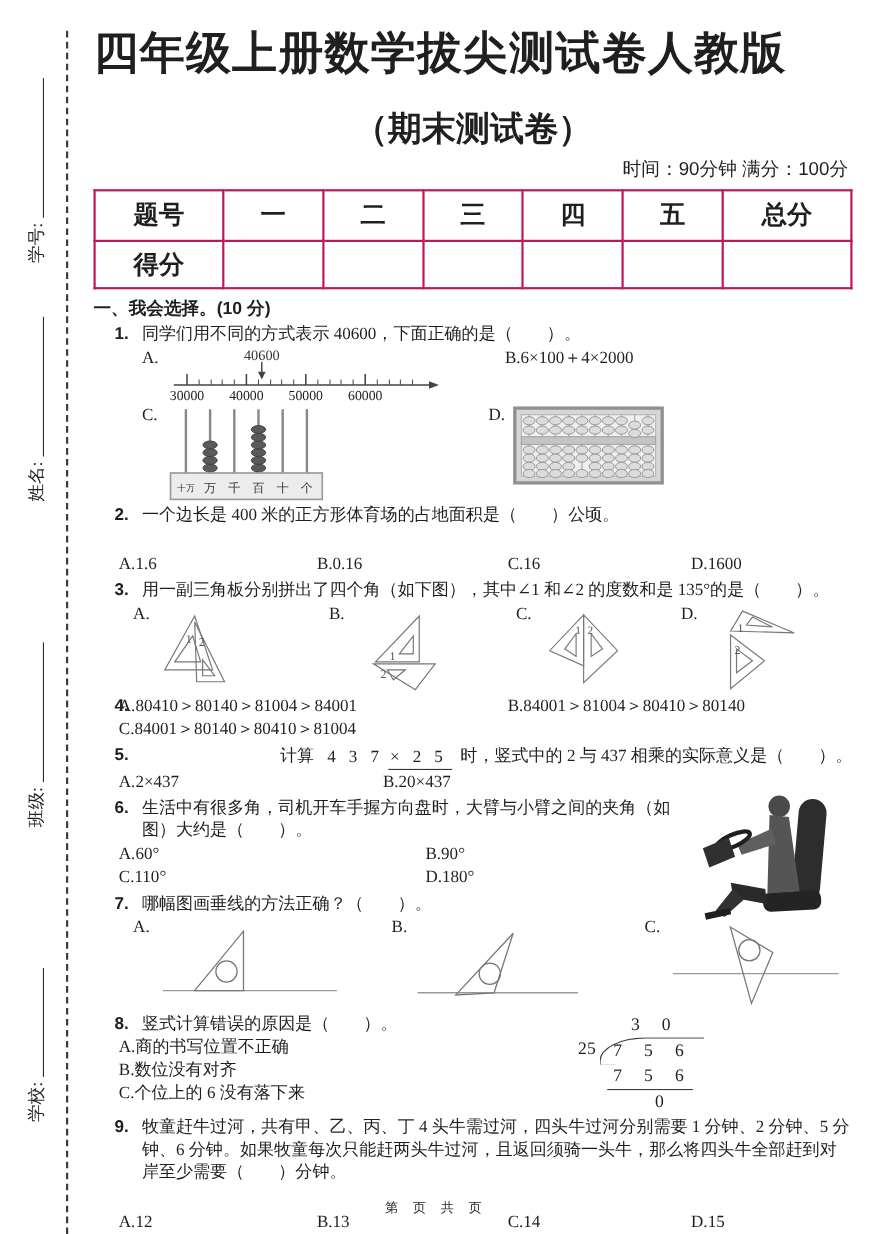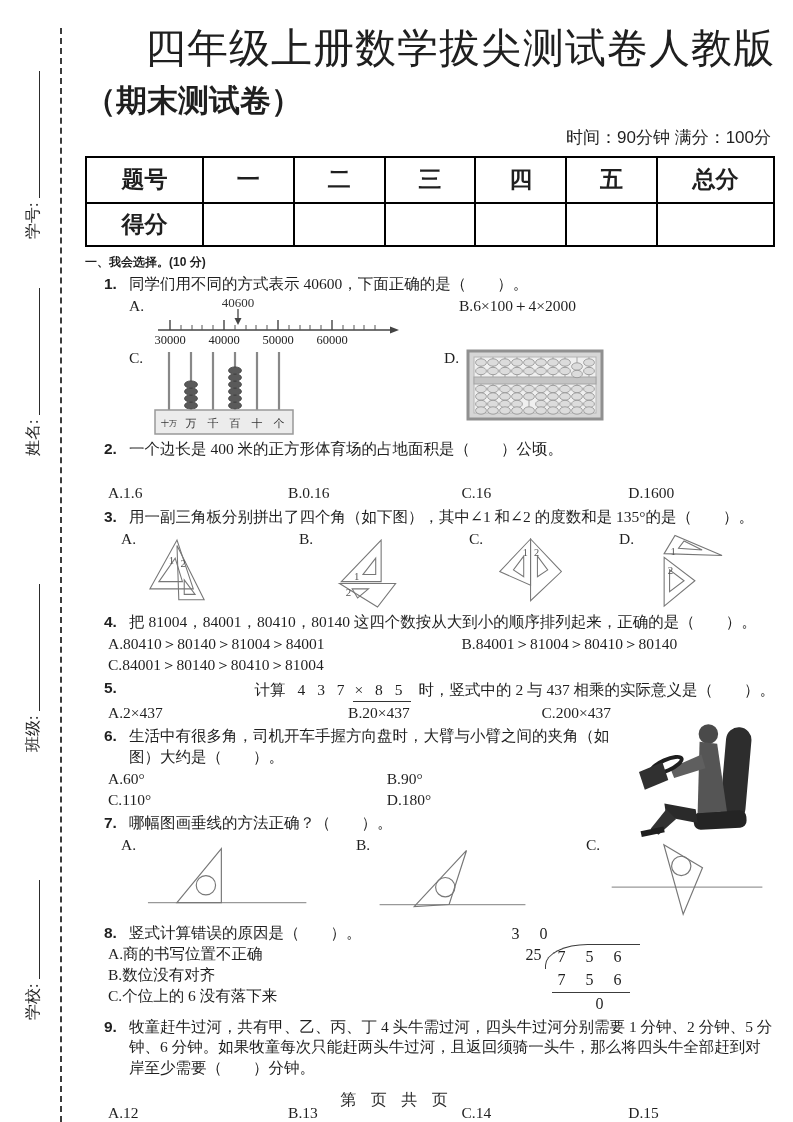--- a/index.html
+++ b/index.html
@@ -15,41 +15,41 @@
     display:flex;align-items:flex-end;gap:5px;
     transform:rotate(-90deg);transform-origin:center;
     font-size:16px;
   }
   .side-field.short{width:140px;left:-40px;}
   .side-field .lbl{white-space:nowrap;}
   .side-field .blank{flex:1;border-bottom:1.5px solid #2c2c2c;height:2px;margin-bottom:4px;}
   
   .main{position:absolute;left:85px;top:0;width:690px;}
   .title{
-    font-family:"Liberation Sans","DejaVu Sans",sans-serif;font-weight:normal;
-    font-size:41px;line-height:1.12;text-align:right;margin:26px 0 0;letter-spacing:1px;
+    font-family:"Liberation Sans","DejaVu Sans",sans-serif;font-weight:bold;
+    font-size:41px;line-height:1.12;text-align:left;margin:26px 0 0;letter-spacing:1px;
   }
   .subtitle{
     font-family:"Liberation Sans","DejaVu Sans",sans-serif;font-weight:bold;
-    font-size:31px;text-align:left;margin:8px 0 0;
+    font-size:31px;text-align:center;margin:24px 0 0;
   }
   .meta{
     font-family:"Liberation Sans","DejaVu Sans",sans-serif;
     text-align:right;font-size:17px;margin:4px 4px 7px;
   }
   table.score{width:100%;border-collapse:collapse;table-layout:fixed;}
   table.score td{
-    border:2px solid #000000;text-align:center;vertical-align:middle;
+    border:2px solid #be185d;text-align:center;vertical-align:middle;
     font-size:23px;font-weight:bold;height:42px;
   }
   table.score tr.r2 td{height:39px;}
   col.c-first{width:17%;}col.c-mid{width:13.2%;}col.c-last{width:17%;}
   .section-h{
     font-family:"Liberation Sans","DejaVu Sans",sans-serif;font-weight:bold;
-    font-size:12px;margin:7px 0 2px;
+    font-size:16px;margin:7px 0 2px;
   }
   
   .q{position:relative;padding-left:44px;font-size:15.5px;line-height:1.34;margin-top:3px;}
   .qnum{
     position:absolute;left:19px;top:0;
     font-family:"Liberation Sans","DejaVu Sans",sans-serif;font-weight:bold;
   }
   .opts{display:grid;margin-left:-21px;margin-top:1px;}
   .cols4{grid-template-columns:27% 26% 25% 22%;margin-top:24px;}
   .cols3{grid-template-columns:36% 29% 35%;}
@@ -68,34 +68,34 @@
   .mult .m-top{letter-spacing:4px;padding:0 4px;}
   .mult .m-bot{border-bottom:1.6px solid #333;letter-spacing:4px;padding:0 4px 1px 2px;}
   
   .q6flex{display:flex;}
   .q6left{flex:1;}
   .driver{position:absolute;right:6px;top:-14px;}
   
   .q8flex{display:flex;}
   .q8left{width:386px;}
   .longdiv{width:170px;margin-right:95px;font-size:16px;line-height:1.32;}
-  .ld1{letter-spacing:8px;}
+  .ld1{margin-left:62px;letter-spacing:8px;}
   .ld2{display:flex;align-items:stretch;}
   .ld2 .ldd{width:30px;text-align:right;padding-right:3px;}
   .ld2 .ldv{
     border-top:1.6px solid #3c3c3c;border-left:1.6px solid #3c3c3c;
     border-top-left-radius:45% 85%;padding:1px 10px 2px 12px;letter-spacing:8px;
   }
   .ld3{border-bottom:1.6px solid #3c3c3c;margin-left:40px;width:72px;padding:0 0 1px 6px;letter-spacing:8px;}
   .ld4{margin-left:84px;}
   
   .footer{
     position:absolute;left:0;right:0;top:1090px;text-align:center;
     font-family:"Liberation Sans","DejaVu Sans",sans-serif;
-    font-size:16px;letter-spacing:5px;color:#2b2b2b;
+    font-size:12px;letter-spacing:5px;color:#2b2b2b;
   }
   svg text{font-family:"Liberation Serif","DejaVu Serif",serif;}
 </style>
 </head>
 <body>
 
 <div class="cut-line"></div>
 <div class="side-field" style="top:141px">
   <span class="lbl">学号:</span>
   <span class="blank"></span>
@@ -383,44 +383,42 @@
           </g>
           <text x="37" y="27" font-size="12" fill="#555">1</text>
           <text x="34" y="49" font-size="12" fill="#555">2</text>
         </svg>
       </div>
     </div>
   </div>
 
   <div class="q">
     <span class="qnum">4.</span>
-    <div>把 81004，84001，80410，80140 这四个数按从大到小的顺序排列起来，正确的是（　　）。</div>
     <div class="opts cols2">
       <span>A.80410＞80140＞81004＞84001</span>
       <span>B.84001＞81004＞80410＞80140</span>
     </div>
     <div class="optcol">
       <span>C.84001＞80140＞80410＞81004</span>
     </div>
   </div>
 
   <div class="q">
     <span class="qnum">5.</span>
     <div class="q5line">
       <span>计算</span>
       <span class="mult">
         <span class="m-top">4 3 7</span>
-        <span class="m-bot">× 8 5</span>
+        <span class="m-bot">× 2 5</span>
       </span>
       <span>时，竖式中的 2 与 437 相乘的实际意义是（　　）。</span>
     </div>
     <div class="opts cols3">
       <span>A.2×437</span>
       <span>B.20×437</span>
-      <span>C.200×437</span>
     </div>
   </div>
 
   <div class="q">
     <span class="qnum">6.</span>
     <div class="q6flex">
       <div class="q6left" style="max-width:505px">
         <div>生活中有很多角，司机开车手握方向盘时，大臂与小臂之间的夹角（如图）大约是（　　）。</div>
         <div class="opts cols2">
           <span>A.60°</span>

